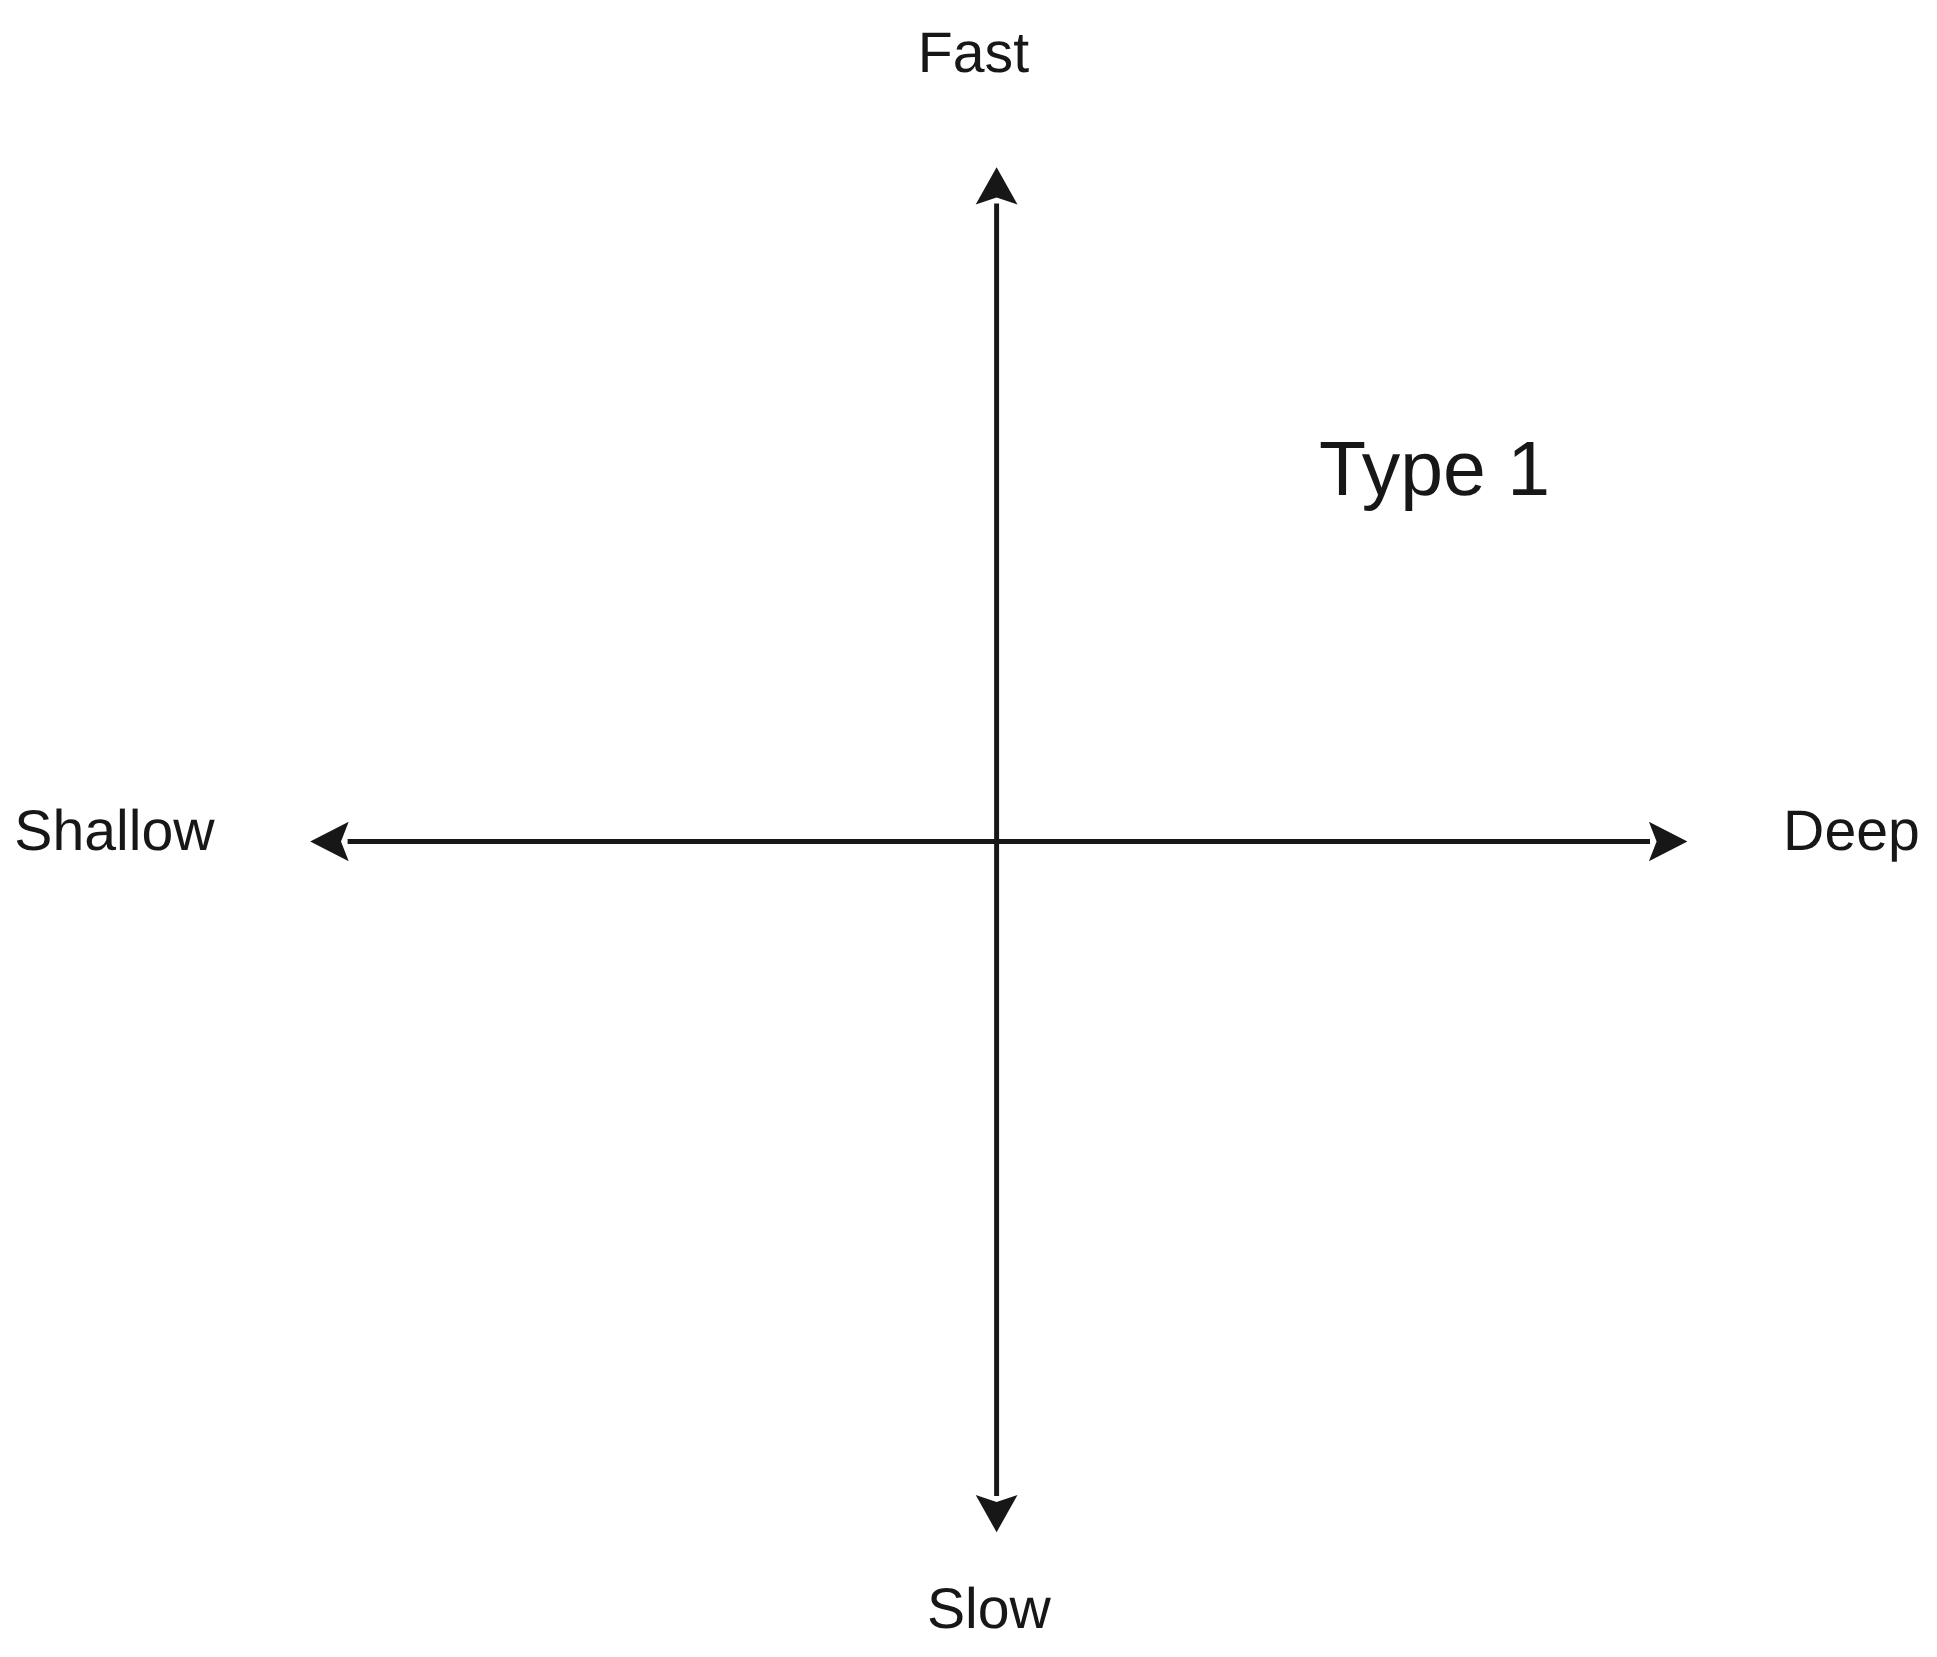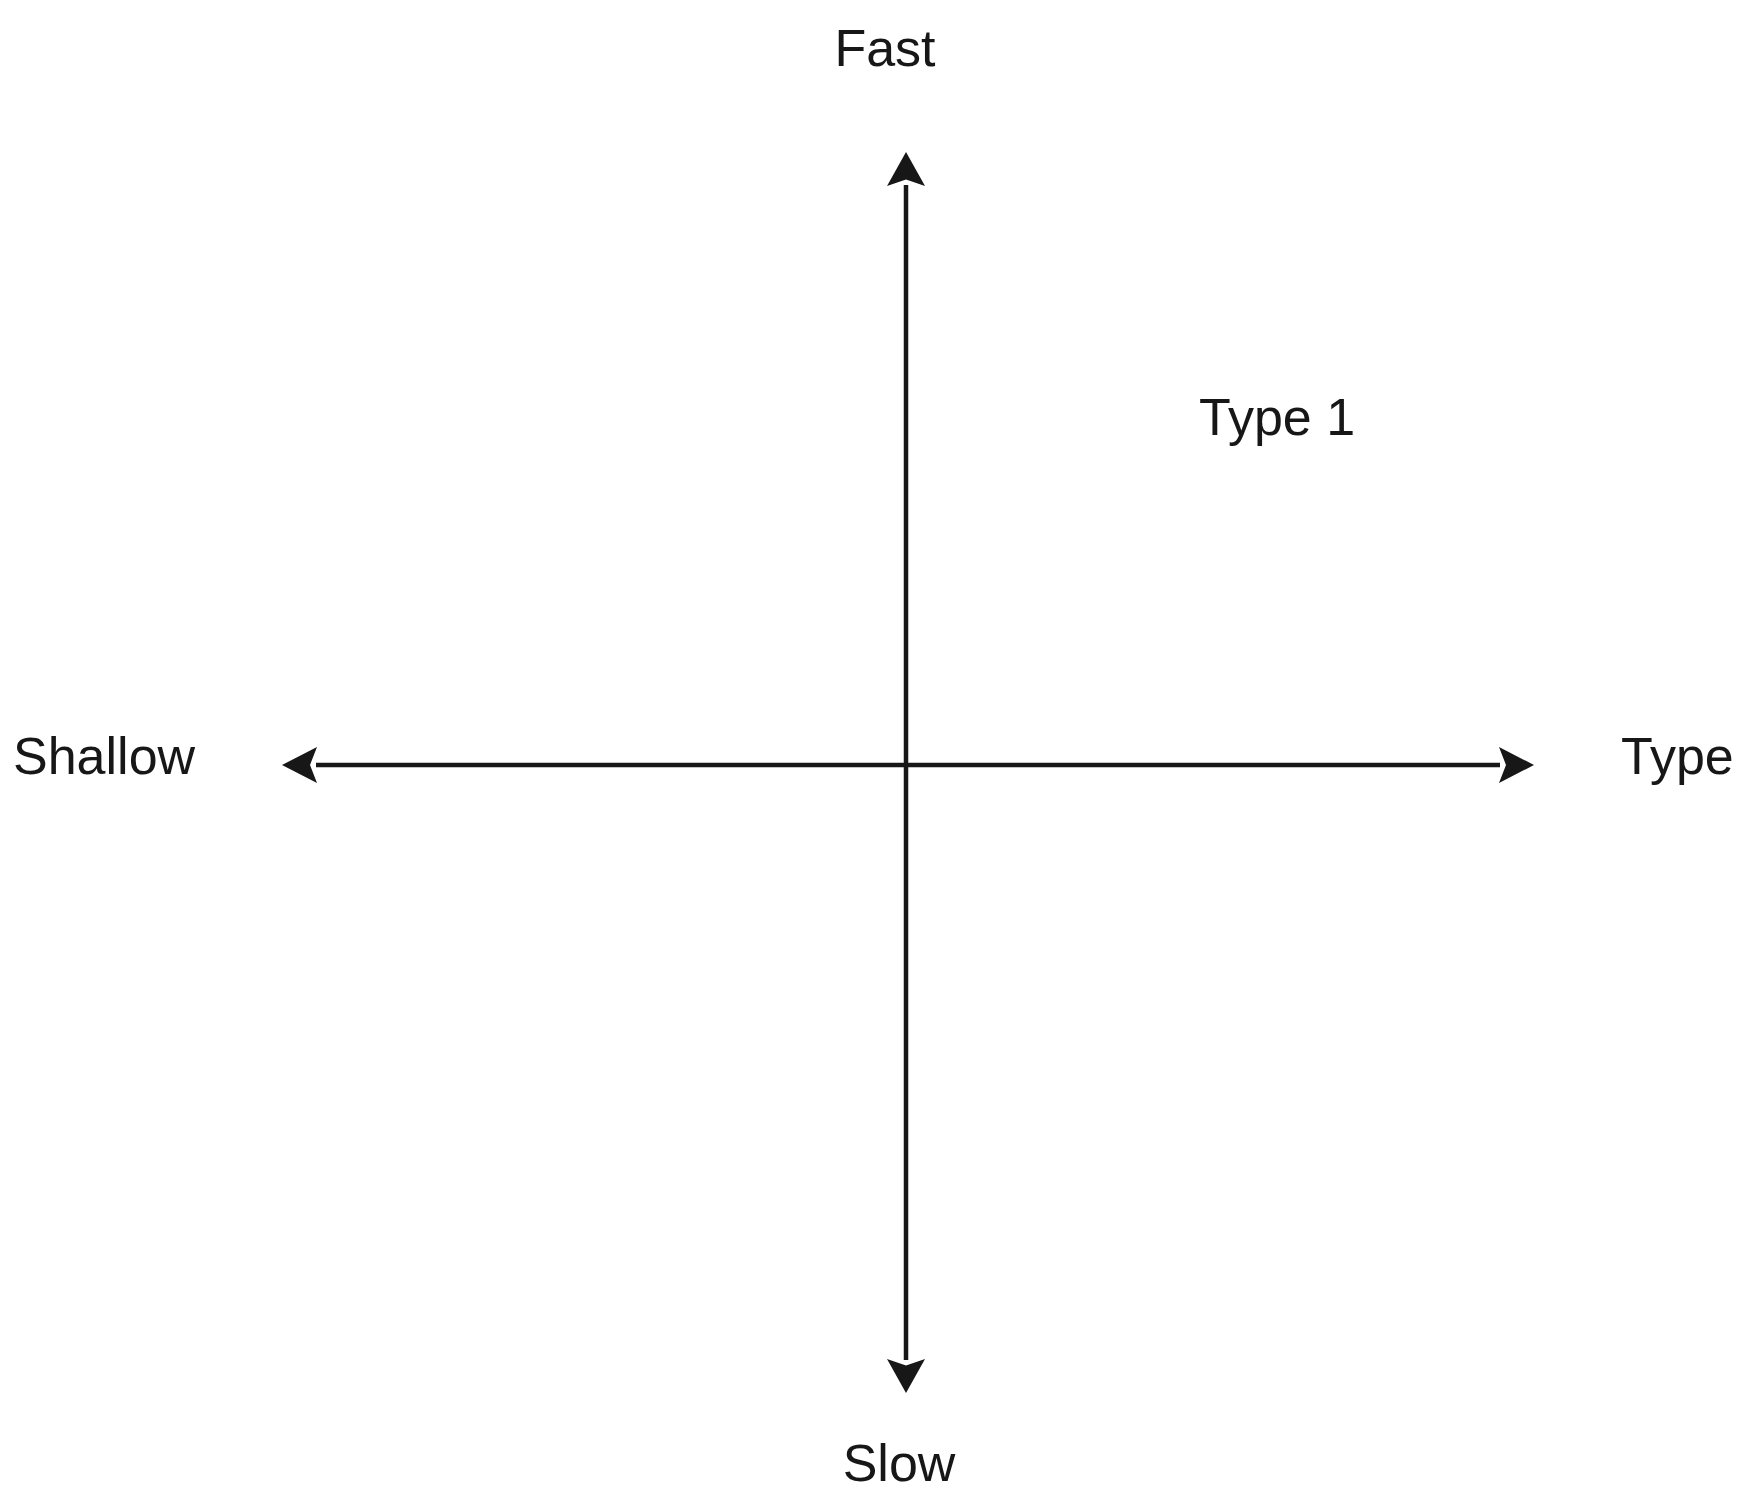--- a/index.html
+++ b/index.html
@@ -29,21 +29,21 @@
     position: absolute;
     color: #171717;
     white-space: nowrap;
     line-height: 1;
     font-weight: 400;
   }
   .axis-label {
     font-size: 52px;
   }
   .quadrant-label {
-    font-size: 52px;
+    font-size: 70px;
   }
   
   #label-fast {
     left: 885px;
     top: 22px;
     transform: translateX(-50%);
   }
   #label-slow {
     left: 899px;
     top: 1437px;
@@ -89,18 +89,18 @@
     <path d="M282,765 L317,747 L310,765 L317,783 Z" fill="#171717"></path>
     <path d="M1534,765 L1499,747 L1506,765 L1499,783 Z" fill="#171717"></path>
   </svg>
 
   <div class="label axis-label" id="label-fast">Fast</div>
 
   <div class="label axis-label" id="label-slow">Slow</div>
 
   <div class="label axis-label" id="label-shallow">Shallow</div>
 
-  <div class="label axis-label" id="label-deep">Type</div>
+  <div class="label axis-label" id="label-deep">Deep</div>
 
   <div class="label quadrant-label" id="label-type-1">Type 1</div>
 
 
 </div>
 
 </body></html>

